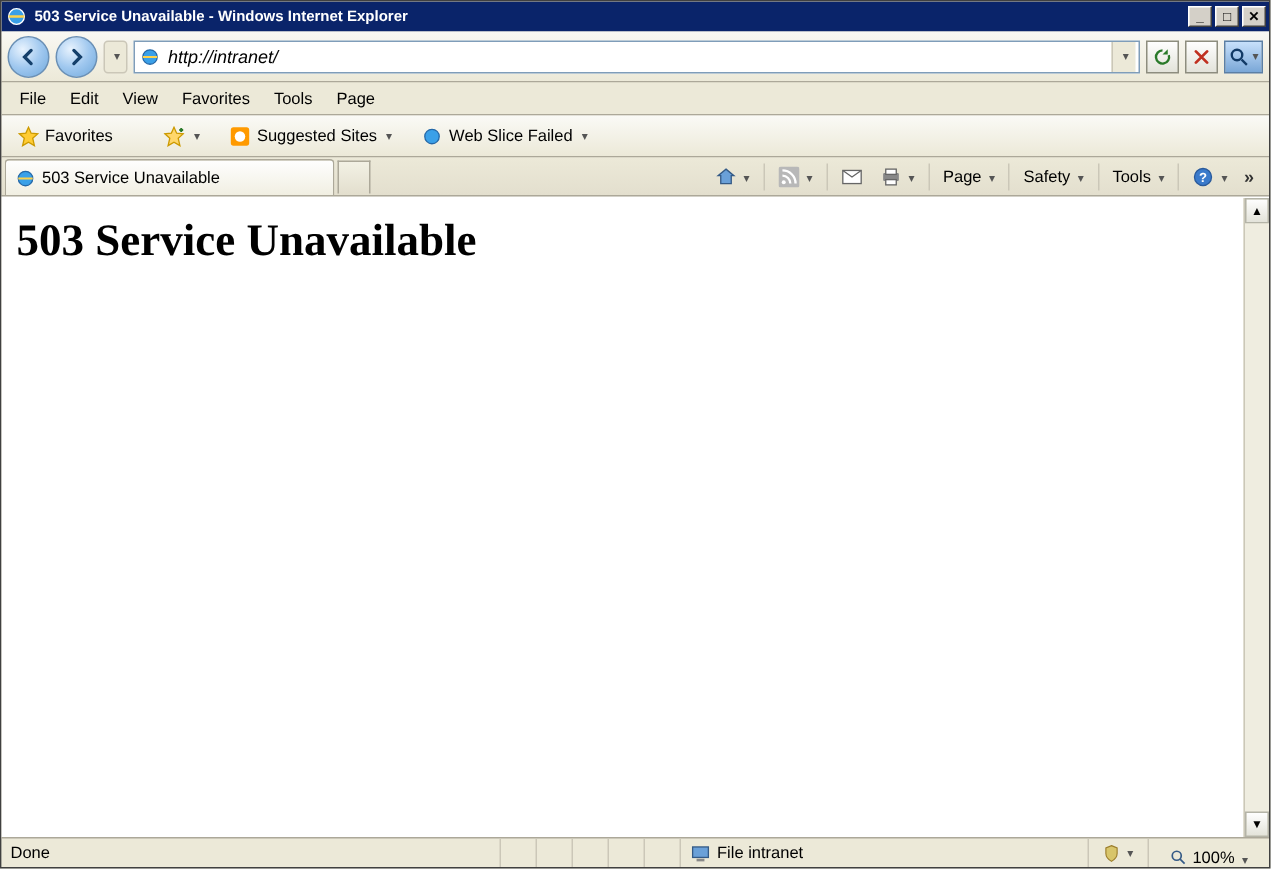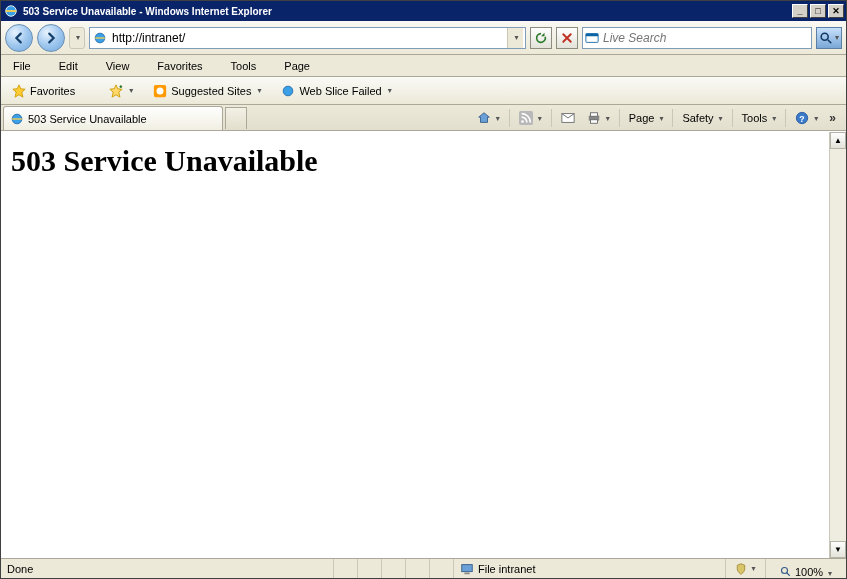--- a/index.html
+++ b/index.html
@@ -49,39 +49,39 @@
     display:inline-flex; align-items:center; justify-content:center;
     cursor:pointer; color:#234; font-size:14px;
   }
   .nav-btn.small { width:16px; height:22px; border-radius:3px; background:#ece9d8; border:1px solid #cbc7b8;}
   .url-box {
     flex: 1; height: 22px; background:#fff; border:1px solid #7f9db9;
     display:flex; align-items:center; gap:4px; padding:0 2px;
   }
   .url-box .page-ico { width:16px; height:16px; display:inline-flex; align-items:center; justify-content:center;}
   .url-box input {
-    flex:1; border:none; outline:none; font-size:12px; font-family:inherit;
+    flex:1; border:none; outline:none; font-size:12px; font-family:inherit;font-style:italic;
   }
   .url-drop { width:16px; height:20px; background:#ece9d8; border-left:1px solid #cbc7b8; display:flex; align-items:center; justify-content:center; cursor:pointer;}
   .sq-btn {
     width:22px; height:22px; background:linear-gradient(#fefefe,#e3e3da);
     border:1px solid #8d8d7f; display:inline-flex; align-items:center; justify-content:center; cursor:pointer;
   }
   .search-box {
     width: 230px; height:22px; background:#fff; border:1px solid #7f9db9;
     display:flex; align-items:center; padding:0 2px; gap:4px;
   }
   .search-box input { flex:1; border:none; outline:none; font-size:12px; color:#777; font-style:italic;}
   .search-go {
     width:26px; height:22px; background:linear-gradient(#c7e0fb,#7aa7d7);
     border:1px solid #5b7fa5; display:flex; align-items:center; justify-content:center; cursor:pointer;
   }
   .menubar {
     background:#ece9d8; border-bottom:1px solid #aca899; height:22px;
-    display:flex; align-items:center; padding:0 4px; gap:12px;
+    display:flex; align-items:center; padding:0 4px; gap:0;
   }
   .menubar .mitem { padding: 3px 8px; cursor:pointer; }
   .favbar {
     background:linear-gradient(#fafaf6,#ece9d8); border-bottom:1px solid #aca899; height:28px;
     display:flex; align-items:center; padding:0 4px; gap:6px;
   }
   .fav-btn { display:flex; align-items:center; gap:4px; padding:2px 6px; cursor:pointer; border:1px solid transparent; border-radius:2px;}
   .tabstrip {
     background:linear-gradient(#ece9d8,#e3dfce); border-bottom:1px solid #aca899;
     height:26px; display:flex; align-items:flex-end; padding:0 2px; position:relative;
@@ -168,29 +168,20 @@
         <path d="M8 3a5 5 0 1 0 4.8 3.5" fill="none" stroke="#2a7a2a" stroke-width="1.8"></path>
         <path d="M12 2v4h-4z" fill="#2a7a2a"></path>
       </svg>
   </span>
   <span class="sq-btn">
     <svg width="12" height="12" viewBox="0 0 16 16">
         <path d="M3 3 L13 13 M13 3 L3 13" stroke="#c03020" stroke-width="2.5" stroke-linecap="round"></path>
       </svg>
   </span>
 
-  <div class="search-box">
-    <span>
-      <svg width="14" height="14" viewBox="0 0 16 16">
-          <rect x="1" y="3" width="14" height="10" rx="1" fill="#fff" stroke="#0a64a4"></rect>
-          <rect x="1" y="3" width="14" height="3" fill="#0a64a4"></rect>
-        </svg>
-    </span>
-    <input type="text" placeholder="Live Search" style="">
-  </div>
   <span class="search-go">
     <svg width="14" height="14" viewBox="0 0 16 16">
         <circle cx="6.5" cy="6.5" r="4" fill="none" stroke="#123a66" stroke-width="1.8"></circle>
         <path d="M10 10l4 4" stroke="#123a66" stroke-width="1.8"></path>
       </svg>
     <span class="drop-ar">▾</span>
   </span>
 </div>
 
 <div class="menubar">

